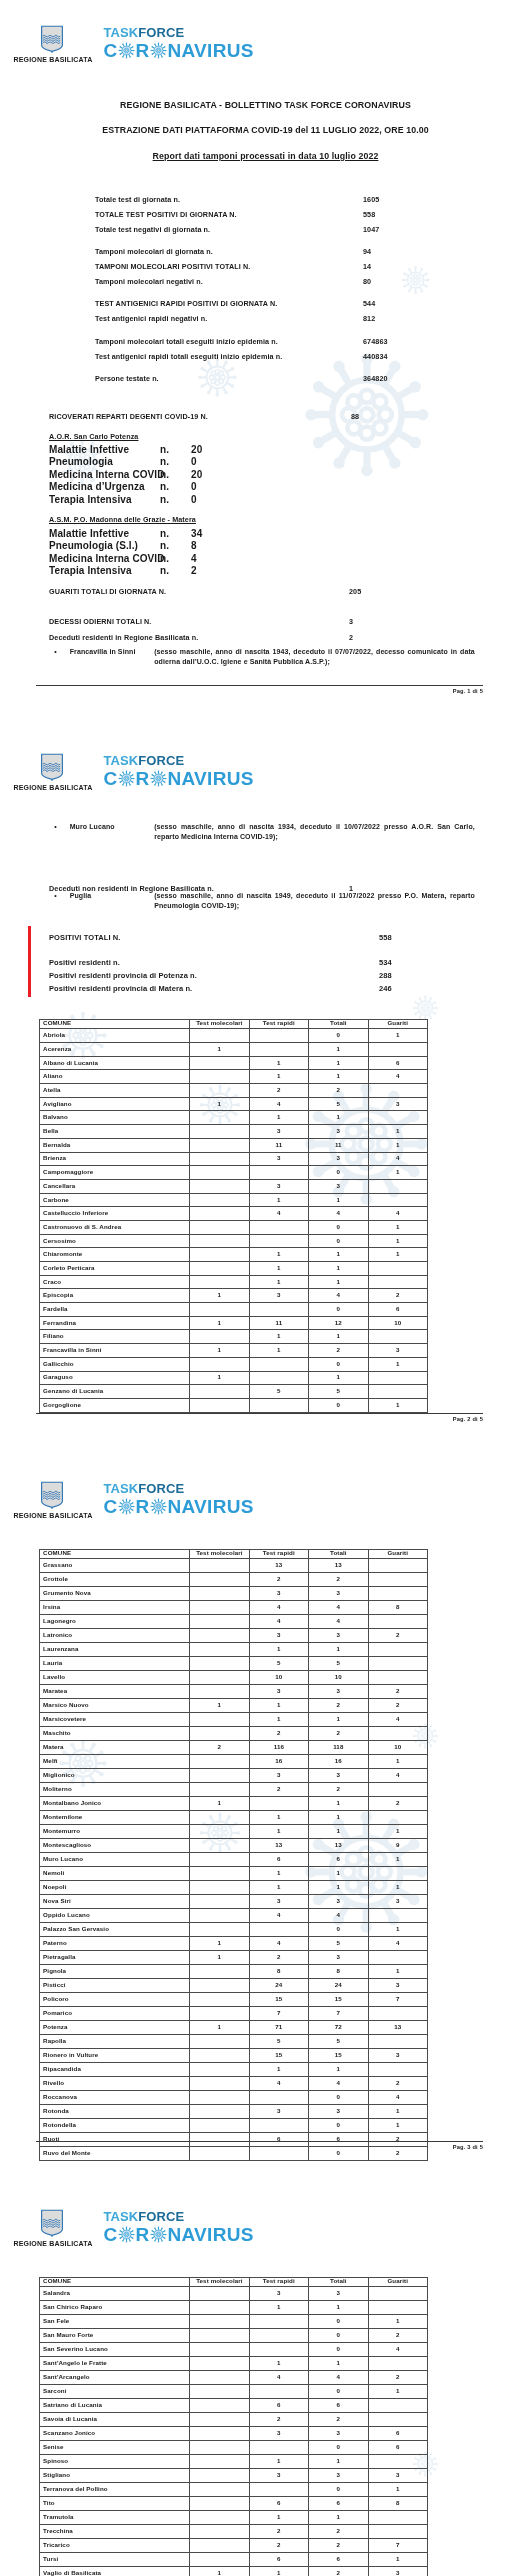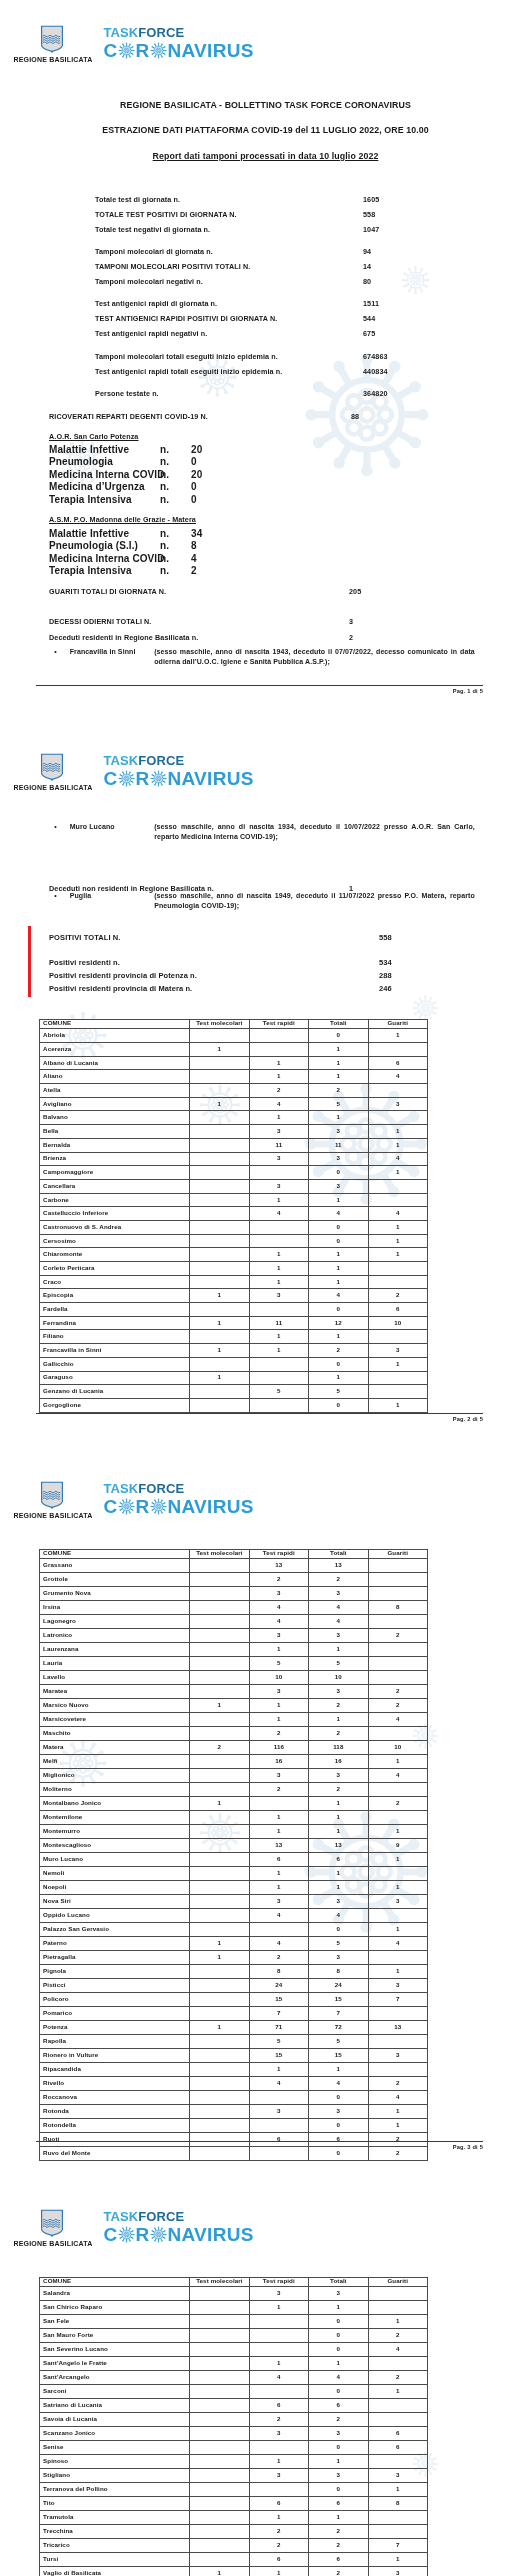--- a/index.html
+++ b/index.html
@@ -138,23 +138,22 @@
           <div class="stat-row"><span class="lbl">Totale test di giornata n.</span><span class="val">1605</span></div>
           <div class="stat-row"><span class="lbl">TOTALE TEST POSITIVI DI GIORNATA N.</span><span class="val">558</span></div>
           <div class="stat-row"><span class="lbl">Totale test negativi di giornata n.</span><span class="val">1047</span></div>
         </div>
         <div class="stat-group">
           <div class="stat-row"><span class="lbl">Tamponi molecolari di giornata n.</span><span class="val">94</span></div>
           <div class="stat-row"><span class="lbl">TAMPONI MOLECOLARI POSITIVI TOTALI N.</span><span class="val">14</span></div>
           <div class="stat-row"><span class="lbl">Tamponi molecolari negativi n.</span><span class="val">80</span></div>
         </div>
         <div class="stat-group">
-          <div class="stat-row"><span class="lbl">Test antigenici rapidi di giornata  n.</span><span class="val">1511</span></div>
           <div class="stat-row"><span class="lbl">TEST ANTIGENICI RAPIDI POSITIVI DI GIORNATA N.</span><span class="val">544</span></div>
-          <div class="stat-row"><span class="lbl">Test antigenici rapidi negativi n.</span><span class="val">675</span></div>
+          <div class="stat-row"><span class="lbl">Test antigenici rapidi negativi n.</span><span class="val">812</span></div>
         </div>
         <div class="stat-group">
           <div class="stat-row"><span class="lbl">Tamponi molecolari totali eseguiti inizio epidemia n.</span><span class="val">674863</span></div>
           <div class="stat-row"><span class="lbl">Test antigenici rapidi totali eseguiti inizio epidemia n.</span><span class="val">440834</span></div>
         </div>
         <div class="stat-group">
           <div class="stat-row"><span class="lbl">Persone testate n.</span><span class="val">364820</span></div>
         </div>
       </div>
 

